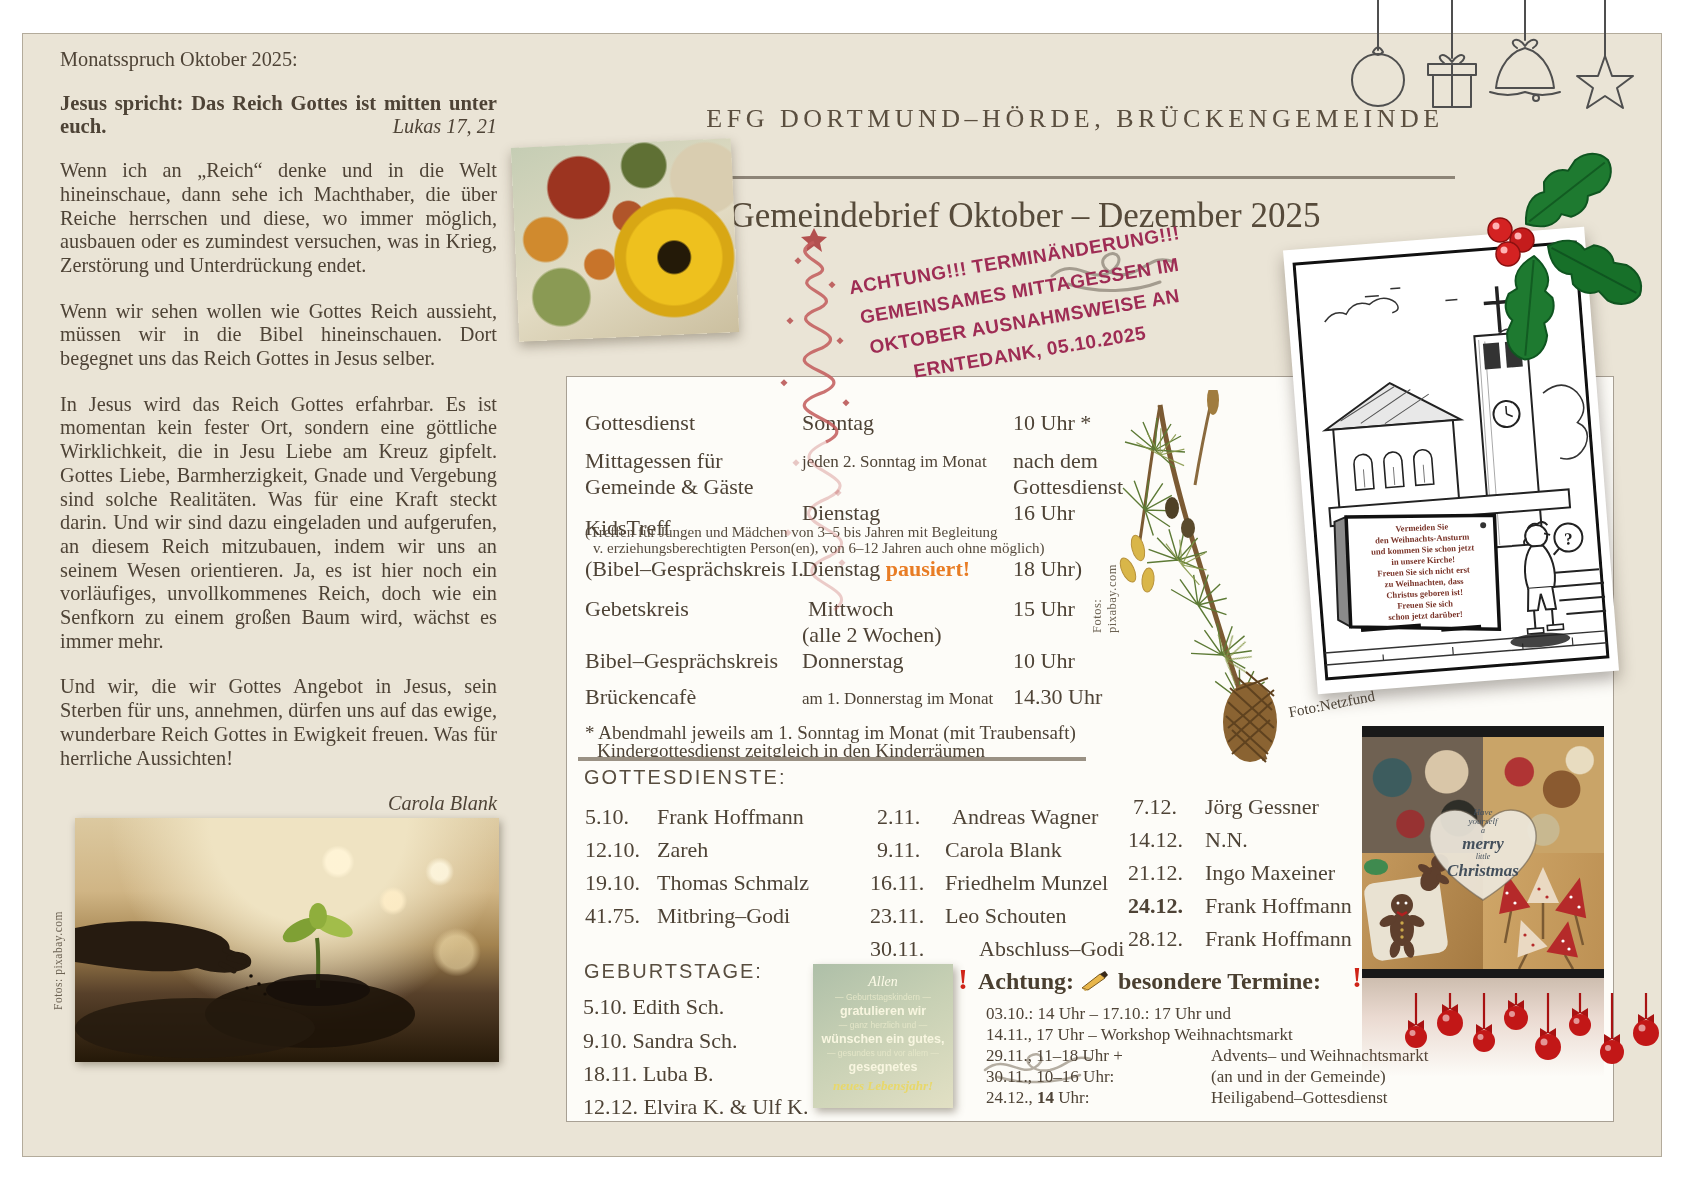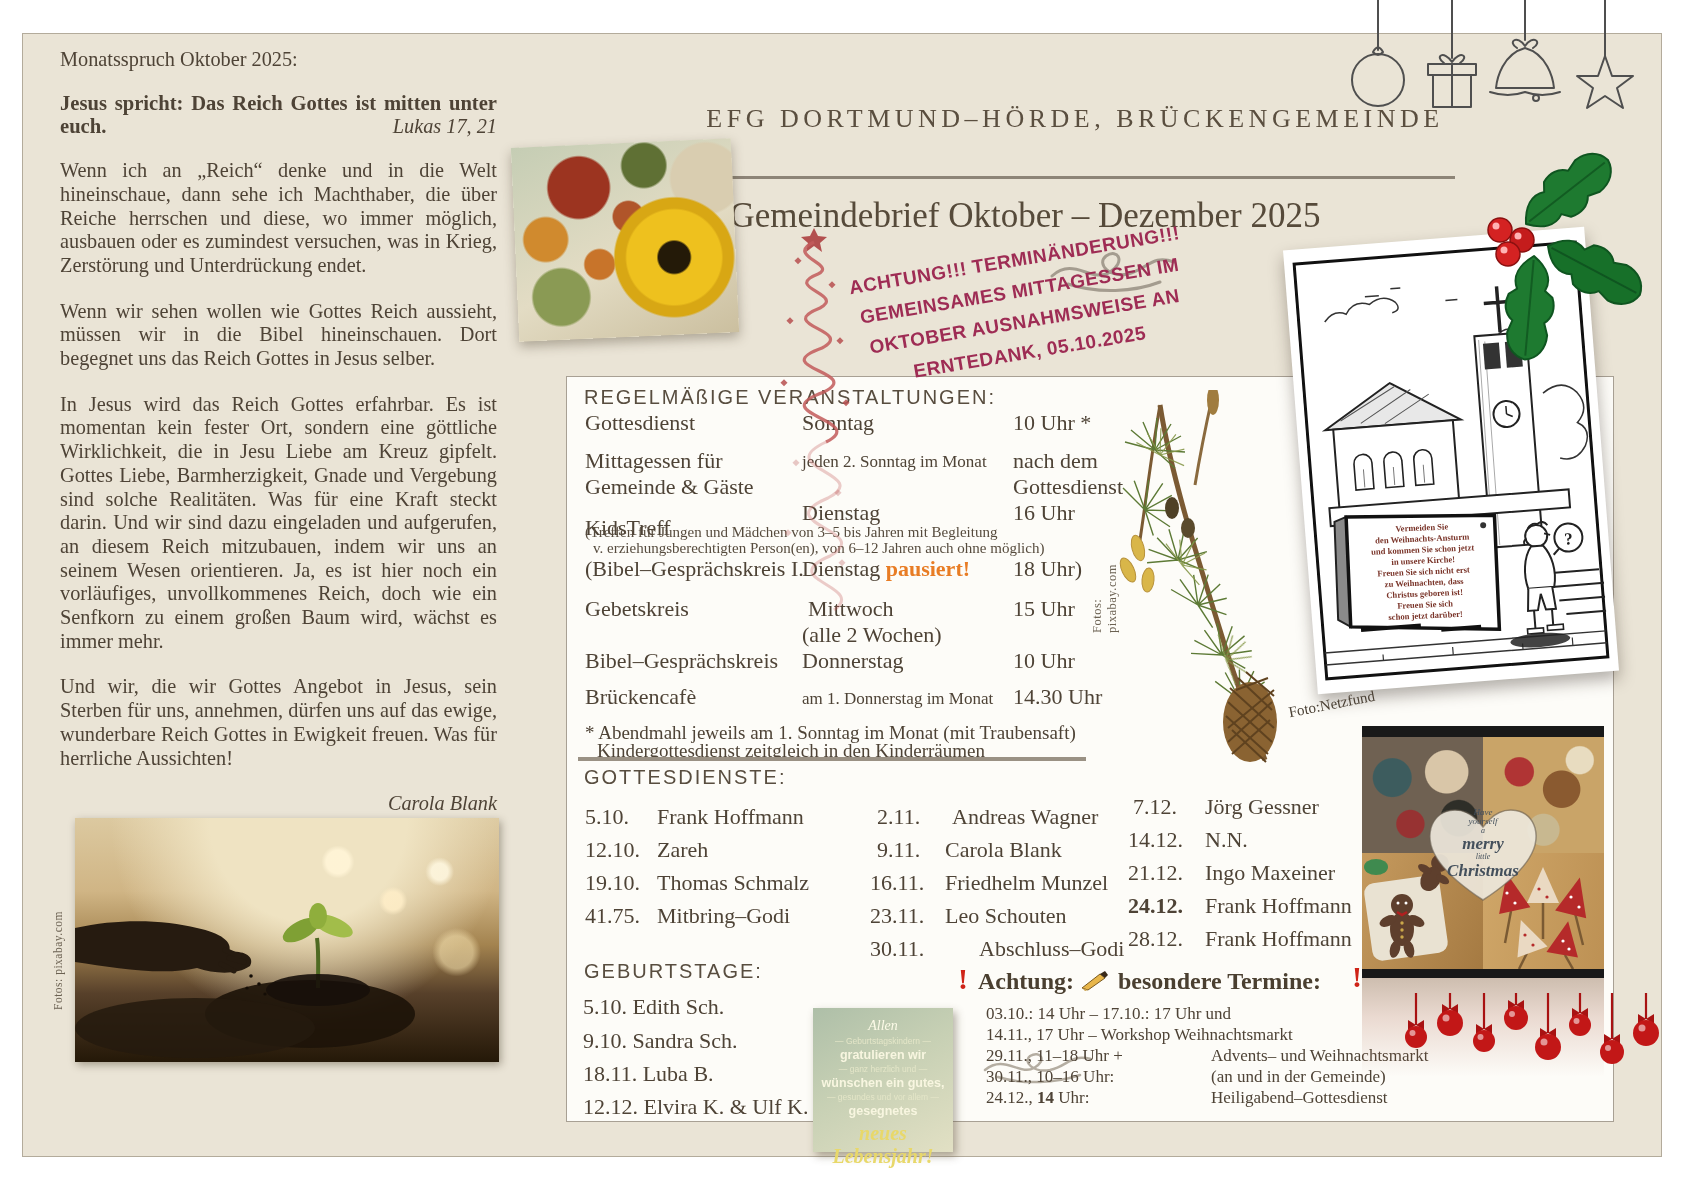--- a/index.html
+++ b/index.html
@@ -49,26 +49,26 @@
   .spec-head{left:958px;top:962px;z-index:9;white-space:nowrap;font-size:24px;font-weight:bold;color:#4a3f30;}
   .bang{color:#cf2418;font-size:30px;font-weight:bold;margin-right:10px;}
   .bang-r{left:1352px;top:960px;z-index:9;color:#cf2418;font-size:30px;font-weight:bold;}
   .pen{display:inline-block;vertical-align:-3px;margin:0 8px 0 6px;}
   .spec-line{left:958px;z-index:3;font-size:17px;line-height:20.8px;white-space:nowrap;color:#4e4336;padding-left:28px;}
   .spec-l{display:inline-block;width:225px;}
   
   .bcard{left:813px;top:964px;width:140px;height:144px;z-index:4;
          background:linear-gradient(150deg,#aebfa8 0%,#c7d0b4 45%,#e2e0c4 100%);
          box-shadow:3px 4px 8px rgba(90,80,60,.45);text-align:center;
-         font-family:"Liberation Sans",sans-serif;color:#f3f2e2;padding-top:10px;box-sizing:border-box;margin-top:44px;}
+         font-family:"Liberation Sans",sans-serif;color:#f3f2e2;padding-top:10px;box-sizing:border-box;}
   .bc-script{font-family:"Liberation Serif",serif;font-style:italic;font-size:14px;color:#fdfbe8;}
   .bc-tiny{font-size:8.5px;color:#e4e6c8;margin:2px 0;}
   .bc-bold{font-size:12.5px;font-weight:bold;color:#f8f6e0;margin:1px 0;}
   .bc-end{font-family:"Liberation Serif",serif;font-style:italic;font-weight:bold;
-          font-size:20px;color:#e8d86a;margin-top:4px;}
+          font-size:13px;color:#e8d86a;margin-top:4px;}
   
   .bouquet{left:515px;top:143px;width:220px;height:194px;transform:rotate(-2.5deg);z-index:6;
     box-shadow:0 5px 12px rgba(60,50,30,.35);
     background:
       radial-gradient(circle at 72% 60%, #241a08 0 8%, #eec11e 9% 24%, #d8a714 25% 30%, rgba(0,0,0,0) 31%),
       radial-gradient(circle at 30% 22%, #9c3420 0 14%, rgba(0,0,0,0) 15%),
       radial-gradient(circle at 52% 38%, #b0552a 0 9%, rgba(0,0,0,0) 10%),
       radial-gradient(circle at 14% 48%, #d08a2e 0 10%, rgba(0,0,0,0) 11%),
       radial-gradient(circle at 38% 62%, #c8742a 0 8%, rgba(0,0,0,0) 9%),
       radial-gradient(circle at 20% 78%, #8a9a54 0 12%, rgba(0,0,0,0) 13%),
@@ -193,21 +193,20 @@
 
   <div class="abs notice">
     <div>ACHTUNG!!! TERMINÄNDERUNG!!!</div>
     <div>GEMEINSAMES MITTAGESSEN IM</div>
     <div>OKTOBER AUSNAHMSWEISE AN</div>
     <div>ERNTEDANK, 05.10.2025</div>
   </div>
 
   <div class="abs whitebox"></div>
 
-  <div class="abs secthead" style="left:584px;top:386px;">REGELMÄßIGE VERANSTALTUNGEN:</div>
 
   <span class="abs tname" style="left:585px;top:410px;">Gottesdienst</span>
   <span class="abs tday" style="left:802px;top:410px;">Sonntag</span>
   <span class="abs ttime" style="left:1013px;top:410px;">10 Uhr *</span>
 
   <span class="abs tname" style="left:585px;top:448px;">Mittagessen für</span>
   <span class="abs tname" style="left:585px;top:474px;">Gemeinde &amp; Gäste</span>
   <span class="abs tdaysm" style="left:802px;top:452px;">jeden 2. Sonntag im Monat</span>
   <span class="abs ttime" style="left:1013px;top:448px;">nach dem</span>
   <span class="abs ttime" style="left:1013px;top:474px;">Gottesdienst</span>

